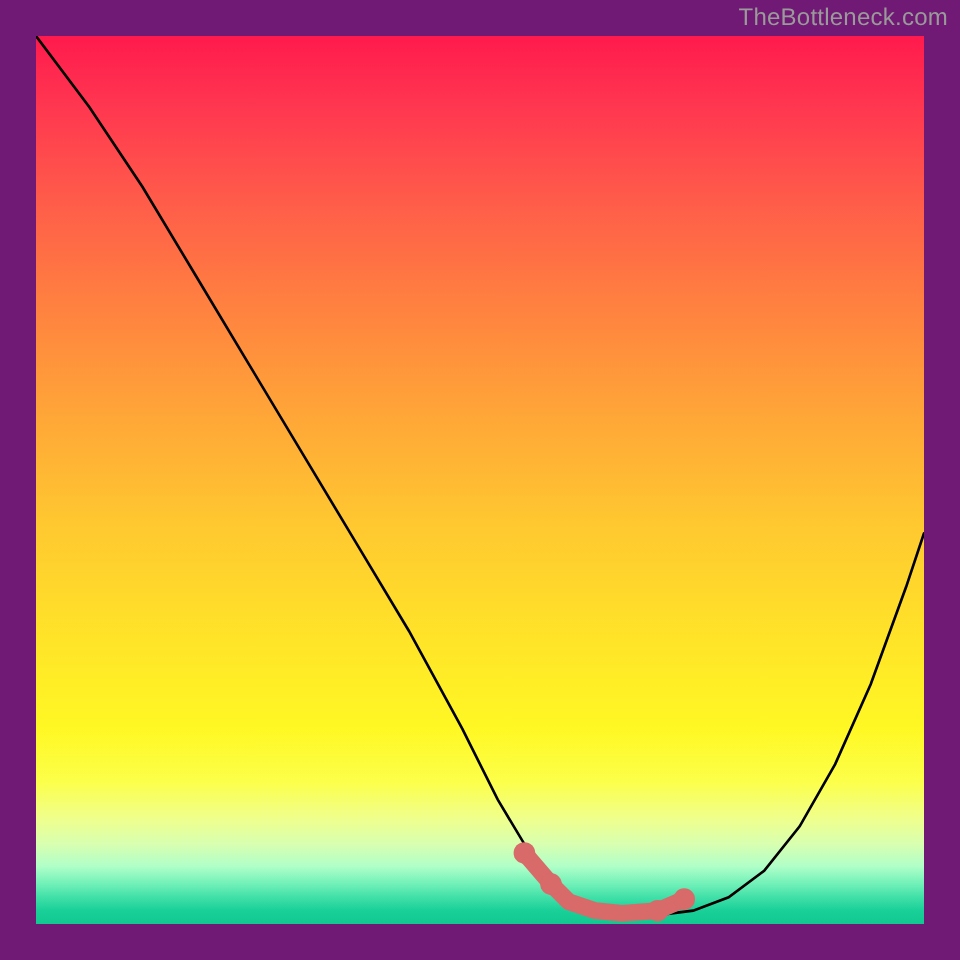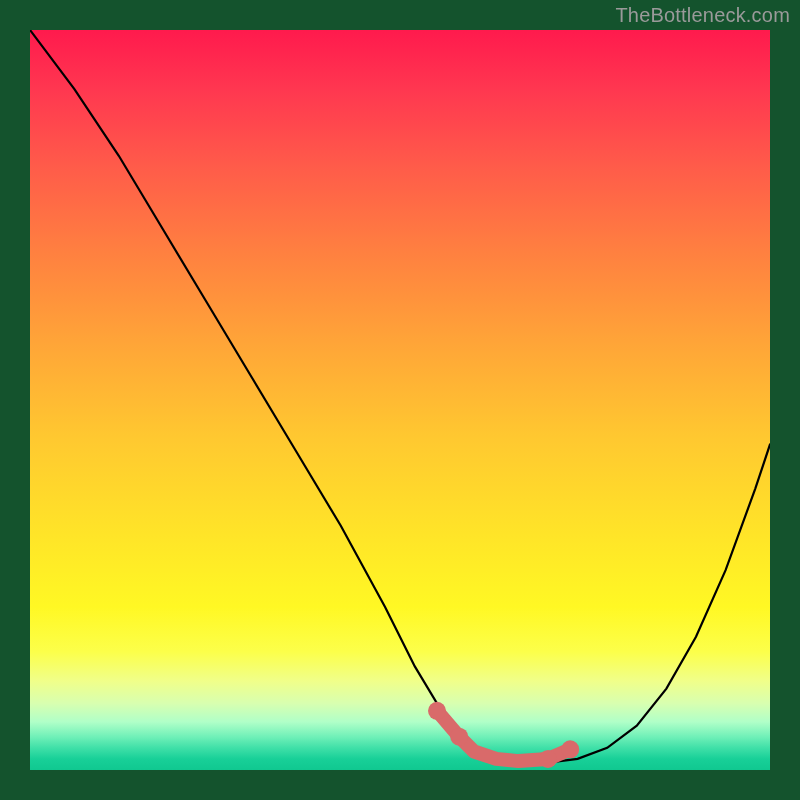--- a/index.html
+++ b/index.html
@@ -9,21 +9,21 @@
     height: 800px;
     background: #000;
     overflow: hidden;
   }
   .frame {
     position: absolute;
     left: 0;
     top: 0;
     width: 800px;
     height: 800px;
-    background: #14532d;
+    background: #701a75;
   }
   .plot {
     position: absolute;
     left: 30px;
     top: 30px;
     width: 740px;
     height: 740px;
     background: linear-gradient(to bottom,
       #ff1a4d 0%,
       #ff3750 8%,

